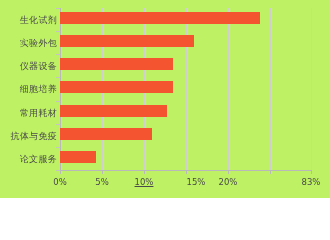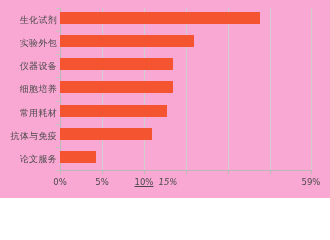--- a/index.html
+++ b/index.html
@@ -11,21 +11,21 @@
     height: 198px;
     background: #ffffff;
     font-family: "DejaVu Sans", "Liberation Sans", sans-serif;
     overflow: hidden;
   }
 
   #chart-root {
     position: relative;
     width: 330px;
     height: 198px;
-    background: #f9a8d4;
+    background: #bef264;
     box-sizing: border-box;
   }
 
   
   .plot-area {
     position: absolute;
     left: 60px;
     top: 8px;
     width: 252px;
     height: 162px;
@@ -157,16 +157,17 @@
   <div class="cat-label" style="top:37px;">实验外包</div>
   <div class="cat-label" style="top:60px;">仪器设备</div>
   <div class="cat-label" style="top:83px;">细胞培养</div>
   <div class="cat-label" style="top:107px;">常用耗材</div>
   <div class="cat-label" style="top:130px;">抗体与免疫</div>
   <div class="cat-label" style="top:153px;">论文服务</div>
 
   <div class="x-tick-label" style="left:60px;">0%</div>
   <div class="x-tick-label" style="left:102px;">5%</div>
   <div class="x-tick-label" style="left:144px;text-decoration:underline;">10%</div>
-  <div class="x-tick-label" style="left:168px;font-style:italic;">15%</div>
-  <div class="x-tick-label" style="left:311px;">59%</div>
+  <div class="x-tick-label" style="left:196px;">15%</div>
+  <div class="x-tick-label" style="left:228px;">20%</div>
+  <div class="x-tick-label" style="left:311px;">83%</div>
 
 </div>
 
 </body></html>

